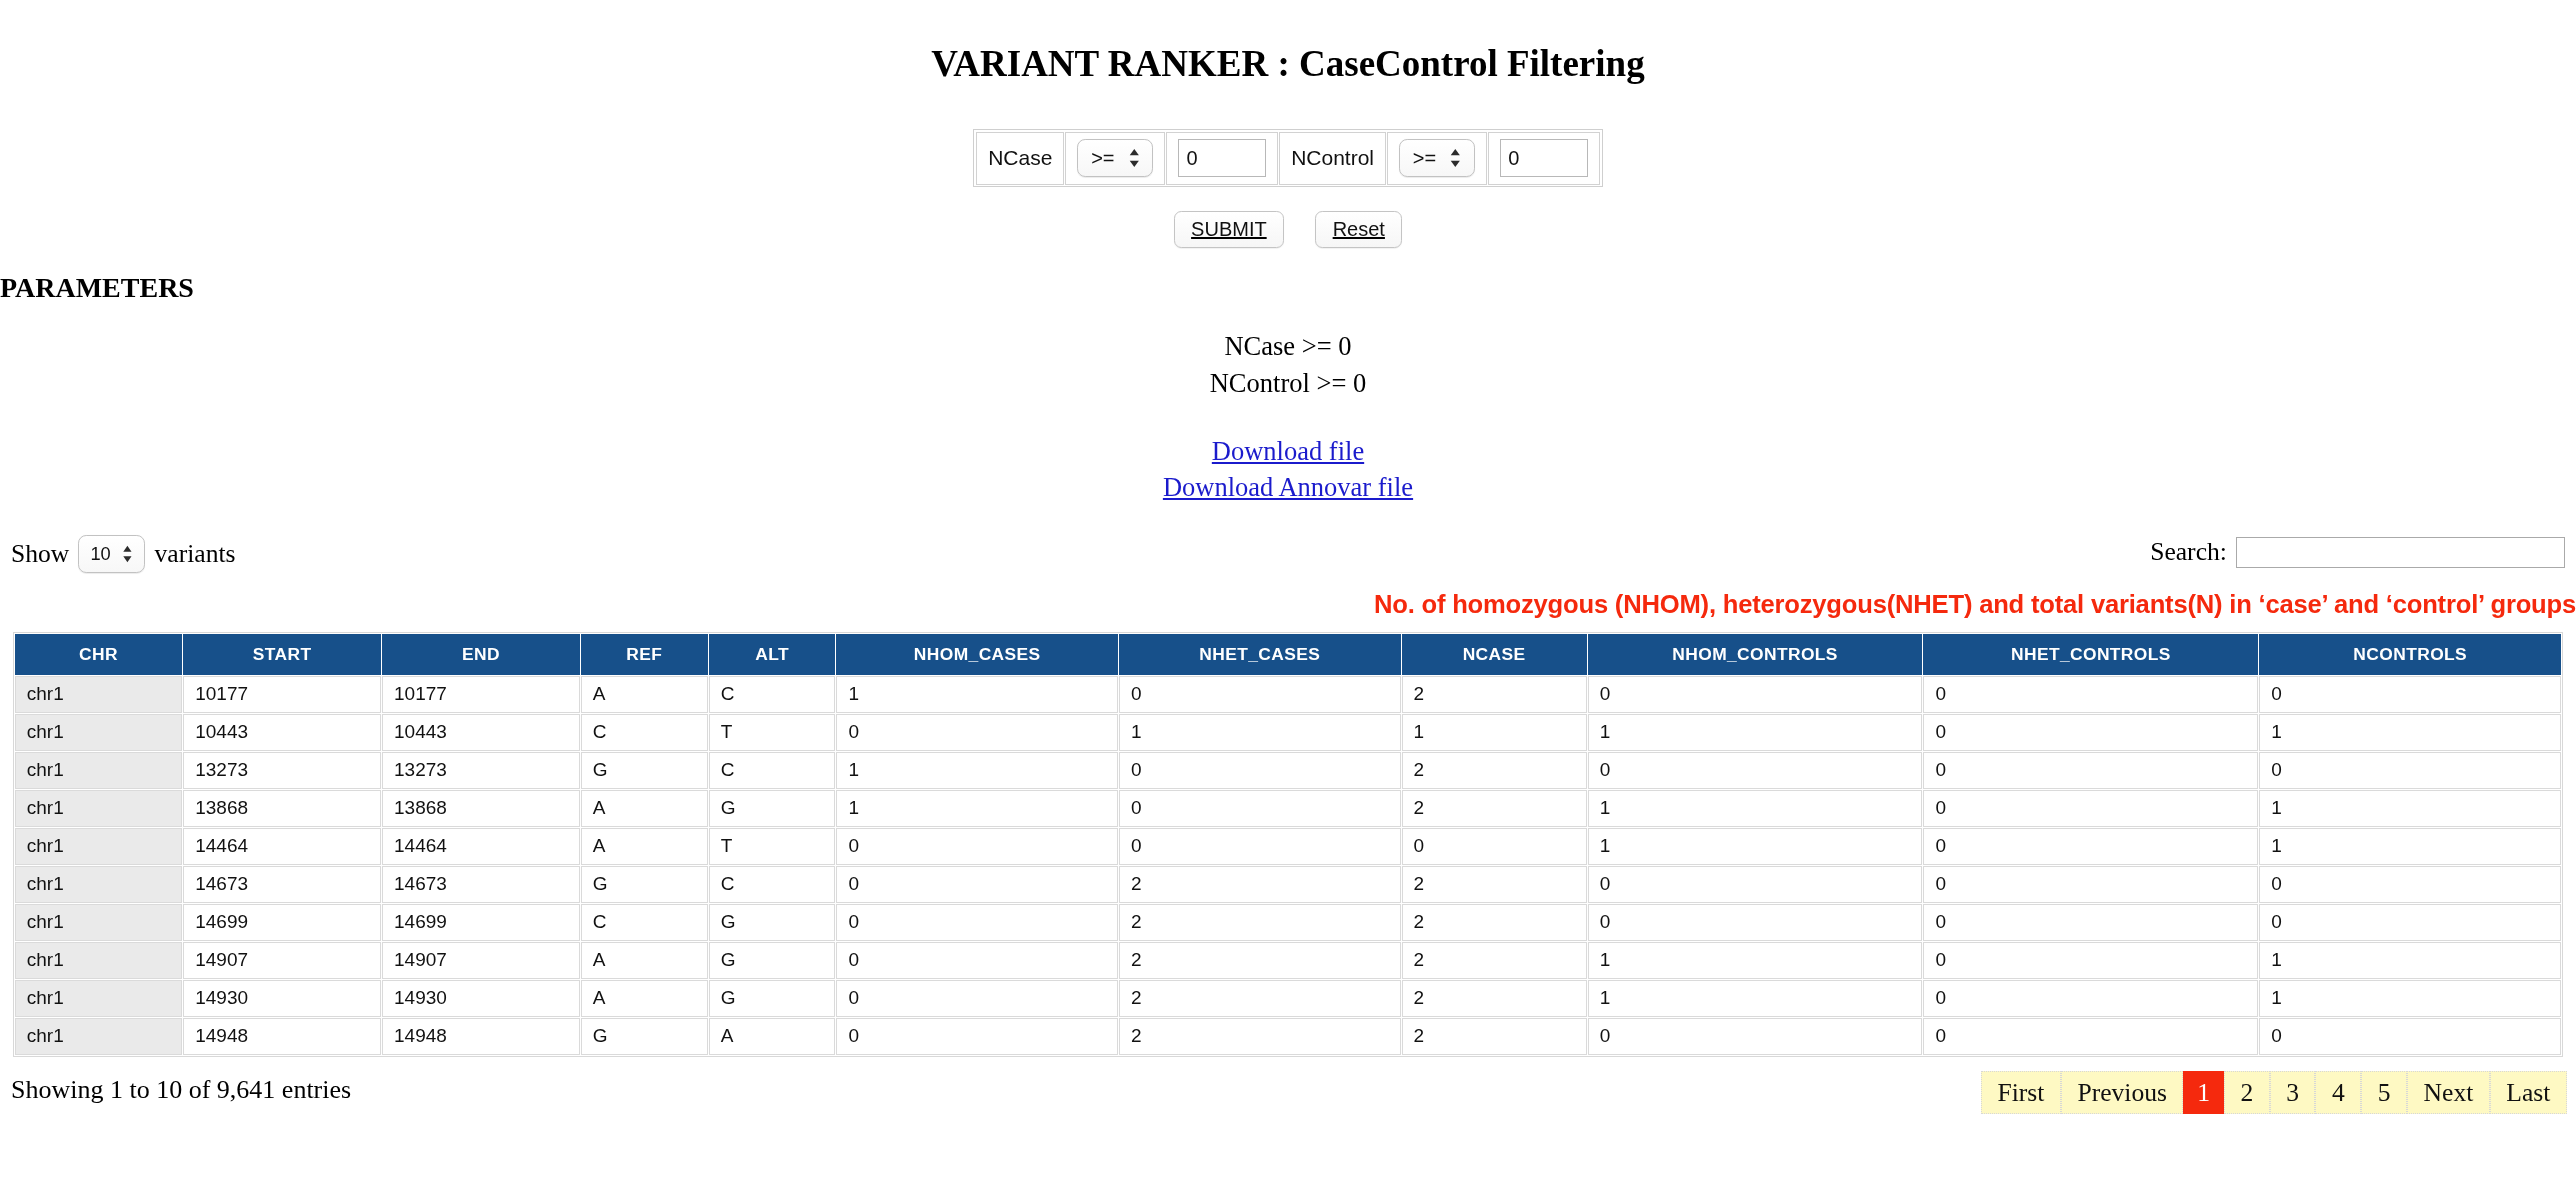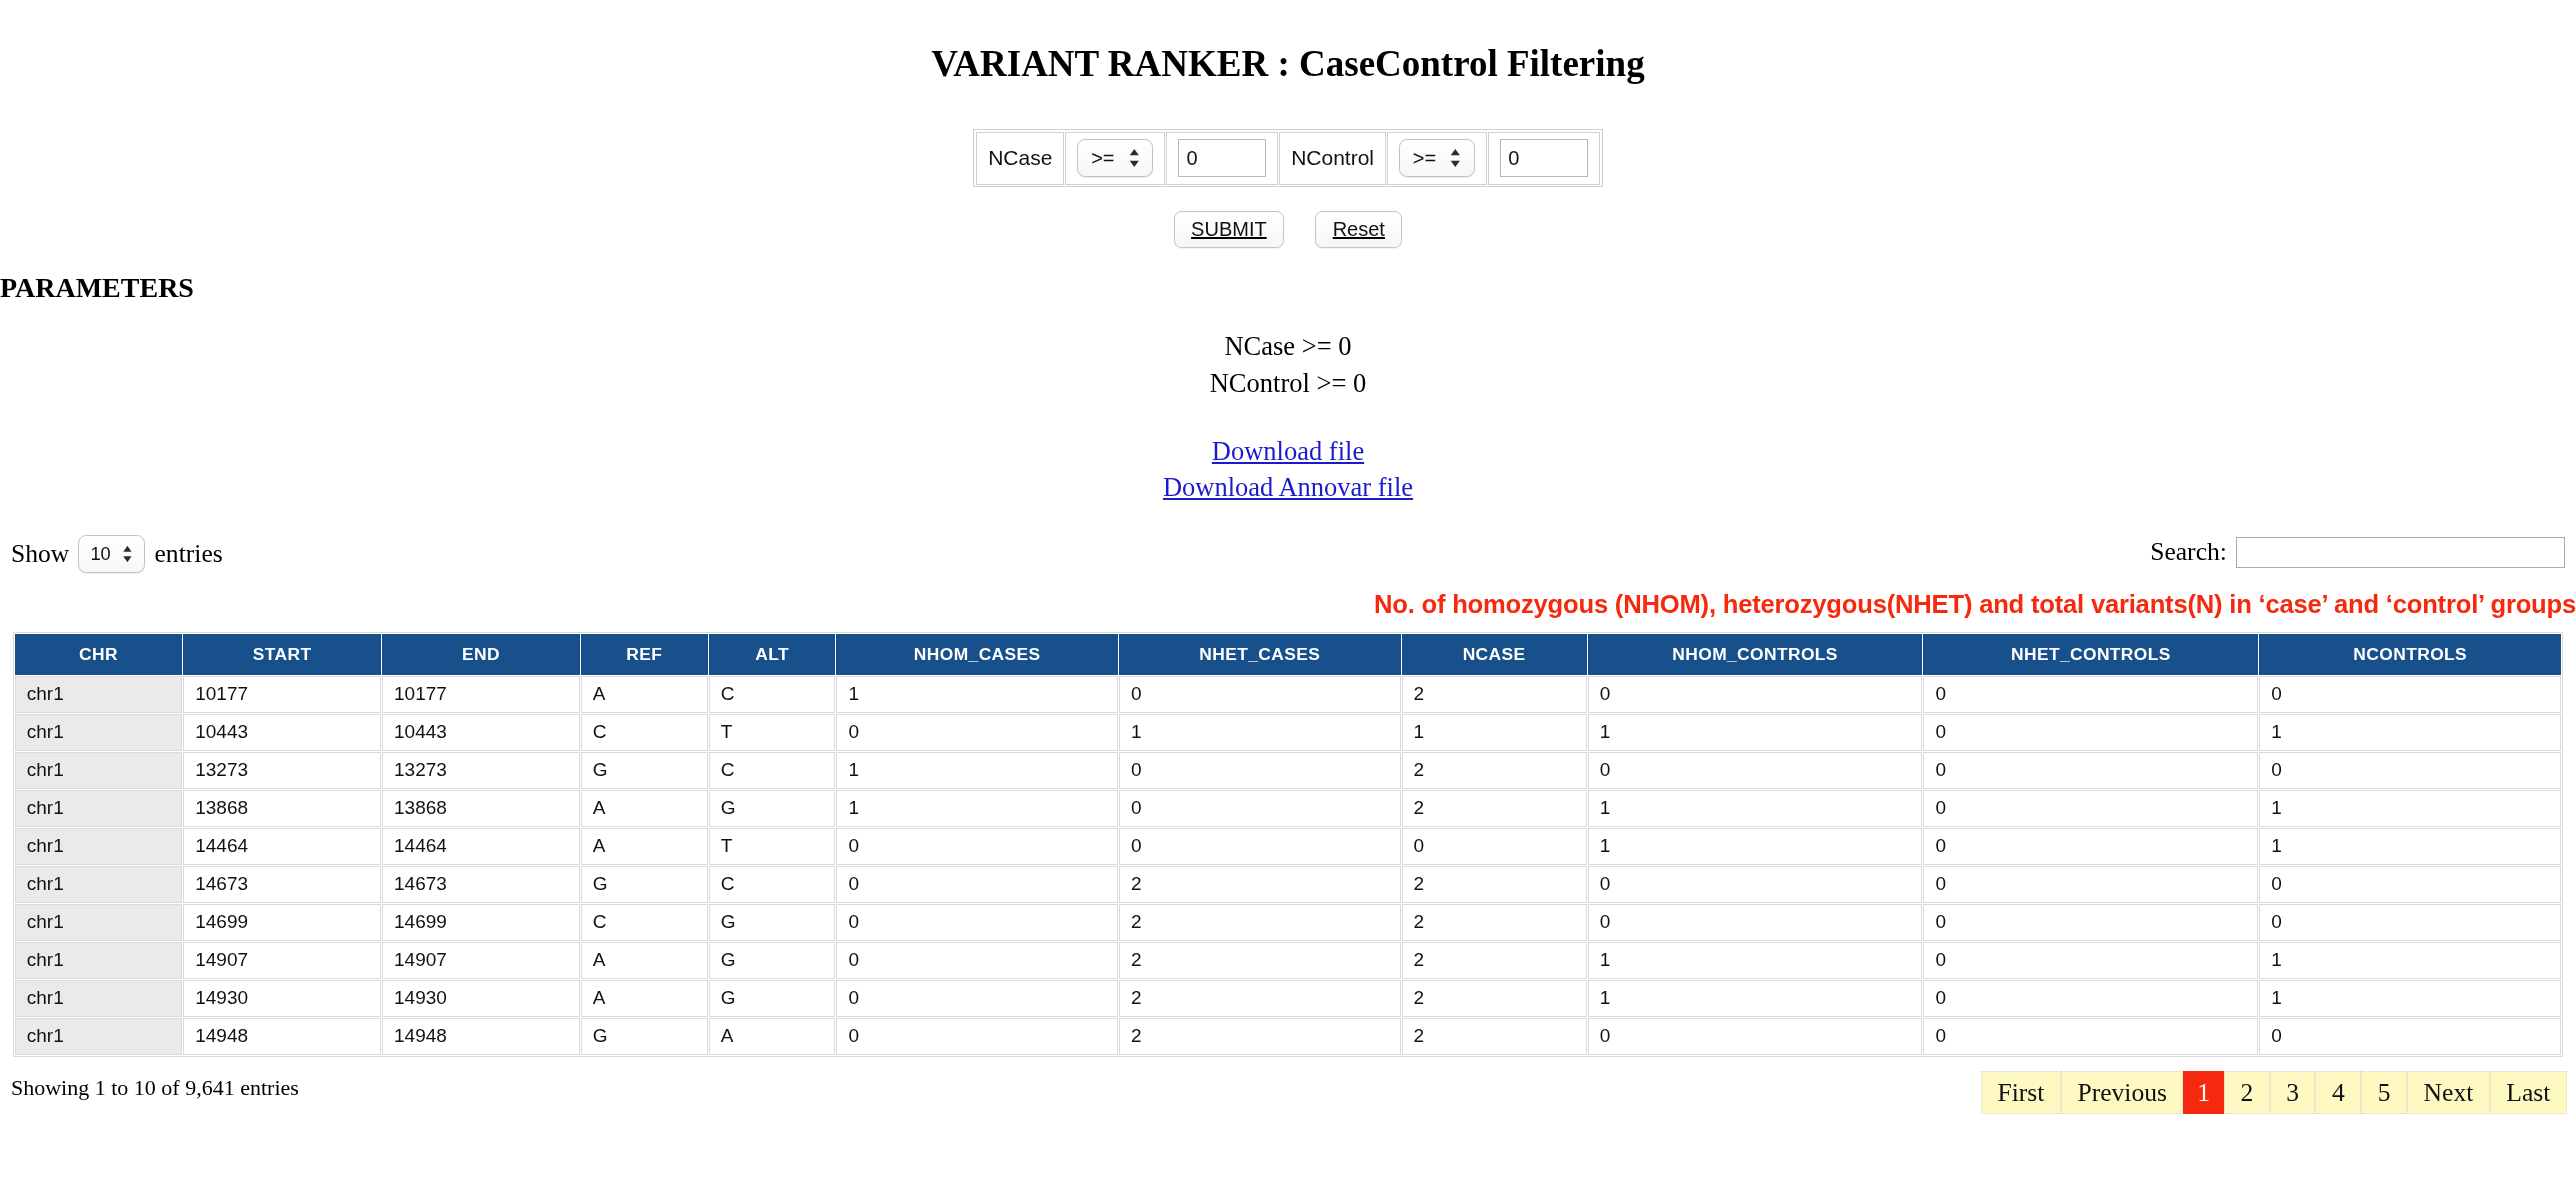--- a/index.html
+++ b/index.html
@@ -261,21 +261,21 @@
   .dt-footer {
     position: relative;
     margin-top: 14.6px;
     padding: 0 12.8px;
     height: 46px;
   }
   .dt-info {
     position: absolute;
     left: 11px;
     top: 3.7px;
-    font-size: 22px;
+    font-size: 26px;
   }
   .dt-paginate {
     position: absolute;
     right: 9.1px;
     top: 0;
     display: flex;
     align-items: stretch;
   }
   .pg-btn {
     font-family: "Liberation Serif", "DejaVu Serif", serif;
@@ -367,21 +367,21 @@
       <select class="len-select">
         <option>10</option>
       </select>
       <span class="chev">
         <svg width="12.8" height="22" viewBox="0 0 14 24" aria-hidden="true">
           <path d="M7 3 L11.5 9.5 L2.5 9.5 Z" fill="#2b2b2b"></path>
           <path d="M7 21 L11.5 14.5 L2.5 14.5 Z" fill="#2b2b2b"></path>
         </svg>
       </span>
     </span>
-    <span>entries</span>
+    <span>variants</span>
   </div>
   <div class="dt-filter">
     <span>Search:</span>
     <input class="search-input" type="text" placeholder="" style="">
   </div>
 </div>
 
 <div class="table-caption">No. of homozygous (NHOM), heterozygous(NHET) and total variants(N) in ‘case’ and ‘control’ groups</div>
 
 <div class="table-shell">

